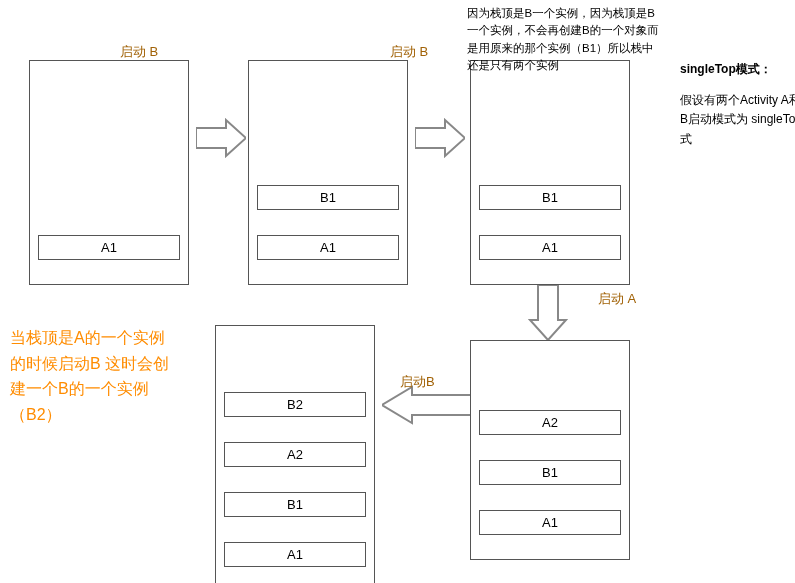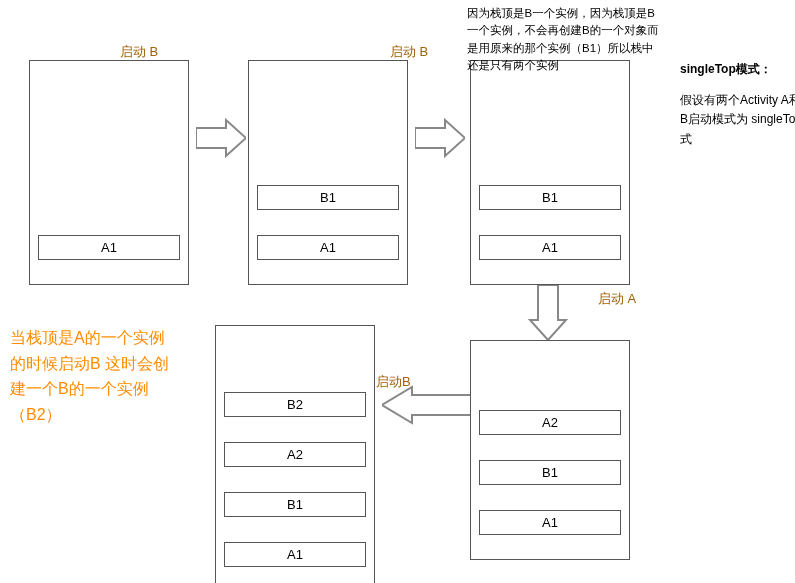--- a/index.html
+++ b/index.html
@@ -151,21 +151,21 @@
       </div>
     </div>
   </div>
 
   <div style="position:absolute; left:382px; top:385px;">
     <svg width="110" height="40" viewBox="0 0 110 40">
       <polygon points="110,10 30,10 30,2 0,20 30,38 30,30 110,30" fill="white" stroke="#888" stroke-width="2"></polygon>
     </svg>
   </div>
 
-  <div class="label-orange" style="left:376px; top:373px;">启动B</div>
+  <div class="label-orange" style="left:400px; top:373px;">启动B</div>
 
   <div class="stack-box" style="left:470px; top:340px; width:160px; height:220px;">
     <div style="position:absolute; bottom:120px; left:0; right:0;">
       <div class="activity-item">
         <span>A2</span>
       </div>
     </div>
     <div style="position:absolute; bottom:70px; left:0; right:0;">
       <div class="activity-item">
         <span>B1</span>

